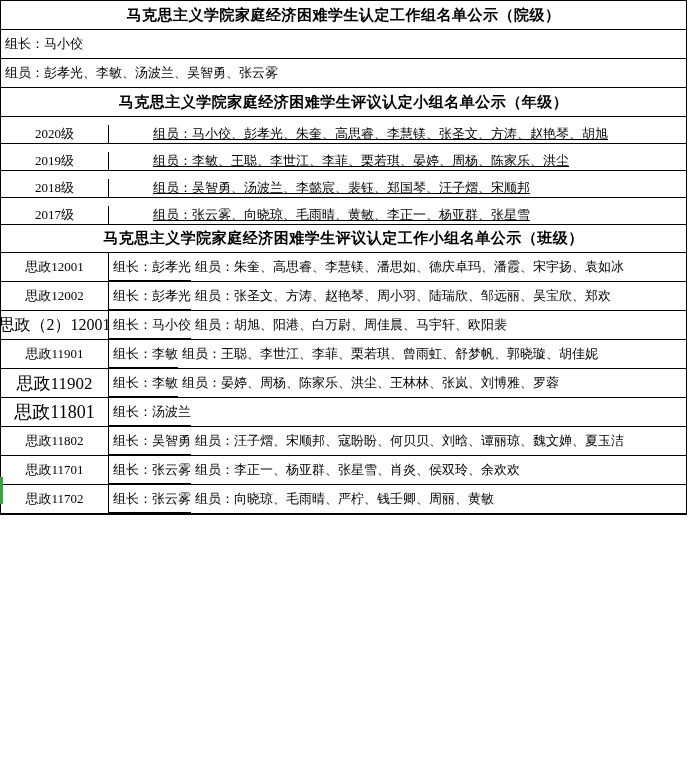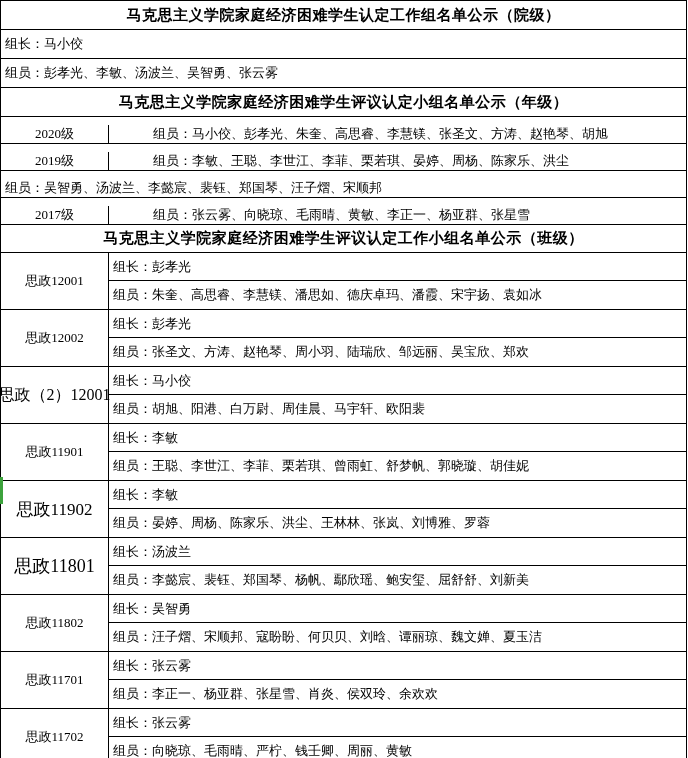--- a/index.html
+++ b/index.html
@@ -14,23 +14,23 @@
   }
   .row{display:flex;align-items:center;border-bottom:1px solid #000;box-sizing:border-box;background:#fff;}
   .row:last-child{border-bottom:1px solid #000;}
   .title-row{height:29px;justify-content:center;font-weight:bold;font-size:15px;letter-spacing:.5px;}
   .full-row{height:29px;padding-left:4px;font-size:13px;}
   .split-row{height:27px;font-size:13px;align-items:flex-end;gap:40px;}
   .lbl{
     width:108px;flex:0 0 108px;border-right:1px solid #000;box-sizing:border-box;
     display:flex;align-items:center;justify-content:center;white-space:nowrap;
   }
-  .txt{flex:1;display:flex;align-items:center;padding-left:4px;box-sizing:border-box;}
+  .txt{flex:1;display:flex;align-items:center;padding-left:4px;box-sizing:border-box;text-decoration:underline;}
   .group{display:flex;border-bottom:1px solid #000;box-sizing:border-box;align-items:stretch;background:#fff;}
-  .subs{flex:1;display:flex;flex-direction:column;}
+  .subs{flex:1;display:flex;flex-direction:row;}
   .sub{height:28px;display:flex;align-items:center;padding-left:4px;font-size:13px;box-sizing:border-box;}
   .sub.first{border-bottom:1px solid #000;}
   .green-bar{position:absolute;width:3px;z-index:3;}
 </style>
 </head>
 <body>
 
 <div class="doc">
   <div class="tbl">
 
@@ -49,20 +49,21 @@
     </div>
     <div class="row split-row">
       <div class="lbl">2020级</div>
       <div class="txt">组员：马小佼、彭孝光、朱奎、高思睿、李慧镁、张圣文、方涛、赵艳琴、胡旭</div>
     </div>
     <div class="row split-row">
       <div class="lbl">2019级</div>
       <div class="txt">组员：李敏、王聪、李世江、李菲、栗若琪、晏婷、周杨、陈家乐、洪尘</div>
     </div>
     <div class="row split-row">
+      <div class="lbl">2018级</div>
       <div class="txt">组员：吴智勇、汤波兰、李懿宸、裴钰、郑国琴、汪子熠、宋顺邦</div>
     </div>
     <div class="row split-row">
       <div class="lbl">2017级</div>
       <div class="txt">组员：张云雾、向晓琼、毛雨晴、黄敏、李正一、杨亚群、张星雪</div>
     </div>
 
     <div class="row title-row" style="height:28px">
       <span>马克思主义学院家庭经济困难学生评议认定工作小组名单公示（班级）</span>
     </div>
@@ -99,21 +100,20 @@
       <div class="lbl" style="font-size:17px">思政11902</div>
       <div class="subs">
         <div class="sub first">组长：李敏</div>
         <div class="sub">组员：晏婷、周杨、陈家乐、洪尘、王林林、张岚、刘博雅、罗蓉</div>
       </div>
     </div>
     <div class="group">
       <div class="lbl" style="font-size:18px">思政11801</div>
       <div class="subs">
         <div class="sub first">组长：汤波兰</div>
-        <div class="sub">组员：李懿宸、裴钰、郑国琴、杨帆、鄢欣瑶、鲍安玺、屈舒舒、刘新美</div>
       </div>
     </div>
     <div class="group">
       <div class="lbl" style="font-size:13px">思政11802</div>
       <div class="subs">
         <div class="sub first">组长：吴智勇</div>
         <div class="sub">组员：汪子熠、宋顺邦、寇盼盼、何贝贝、刘晗、谭丽琼、魏文婵、夏玉洁</div>
       </div>
     </div>
     <div class="group">

